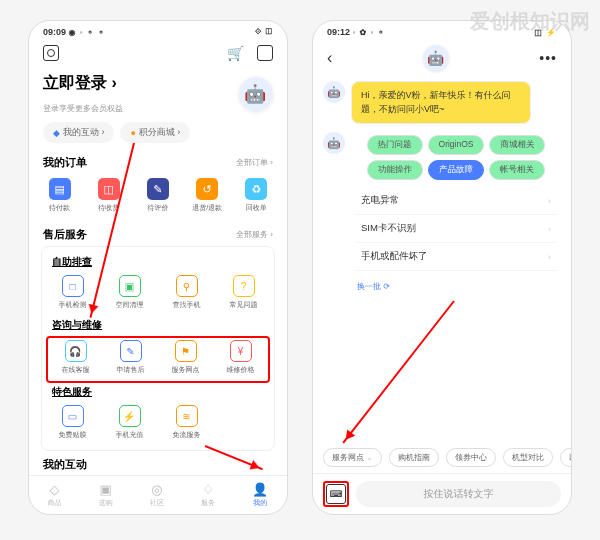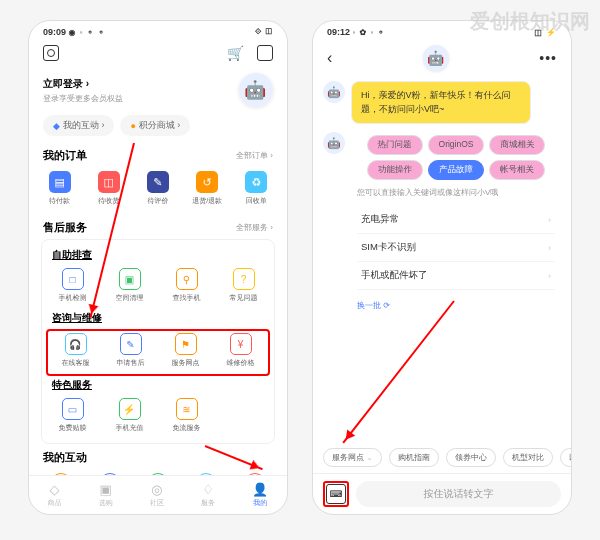--- a/index.html
+++ b/index.html
@@ -9,22 +9,22 @@
     .phone { width: 260px; height: 495px; background: #fff; border-radius: 22px; border: 1px solid #ddd; overflow: hidden; position: relative; display: flex; flex-direction: column; }
     .status-bar { display: flex; justify-content: space-between; align-items: center; padding: 6px 14px 2px; font-size: 9px; font-weight: 600; color: #333; }
     .status-icons { font-size: 8px; letter-spacing: 1px; }
     .topbar { display: flex; justify-content: space-between; align-items: center; padding: 6px 14px; }
     .gear-icon { width: 16px; height: 16px; border: 1.5px solid #333; border-radius: 3px; position: relative; }
     .gear-icon::after { content: ""; position: absolute; top: 3px; left: 3px; width: 6px; height: 6px; border: 1px solid #333; border-radius: 50%; }
     .topbar-right { display: flex; gap: 12px; align-items: center; }
     .cart-icon { font-size: 14px; }
     .msg-icon-wrap { width: 16px; height: 16px; border: 1.5px solid #333; border-radius: 3px; }
     .login-sec { display: flex; justify-content: space-between; align-items: center; padding: 6px 14px 4px; }
-    .login-title { font-size: 10px; font-weight: bold; }
-    .login-sub { font-size: 8px; color: #999; margin-top: 2px; }
+    .login-title { font-size: 16px; font-weight: bold; }
+    .login-sub { font-size: 8px; color: #999; margin-top: 9px; }
     .avatar { width: 34px; height: 34px; border-radius: 50%; background: #e8f0ff; display: flex; align-items: center; justify-content: center; font-size: 18px; box-shadow: 0 1px 4px rgba(0,0,0,0.1); }
     .avatar-sm { width: 26px; height: 26px; border-radius: 50%; background: #e8f0ff; display: flex; align-items: center; justify-content: center; font-size: 14px; box-shadow: 0 1px 3px rgba(0,0,0,0.1); }
     .pill-row { display: flex; gap: 6px; padding: 4px 14px 6px; }
     .pill { background: #f5f5f5; border-radius: 12px; padding: 4px 10px; font-size: 9px; color: #666; display: flex; align-items: center; gap: 3px; }
     .pill .diamond { color: #4a7dff; }
     .pill .coin { color: #ff9500; }
     .section-head { display: flex; justify-content: space-between; align-items: center; padding: 6px 14px 4px; }
     .section-title { font-size: 11px; font-weight: bold; }
     .section-link { font-size: 8px; color: #999; }
     .icon-row5 { display: flex; justify-content: space-around; padding: 4px 6px 8px; }
@@ -62,21 +62,21 @@
     .chat-header { display: flex; justify-content: space-between; align-items: center; padding: 6px 14px; }
     .back-btn { font-size: 16px; color: #333; }
     .more-btn { font-size: 14px; color: #333; letter-spacing: 1px; }
     .chat-body { flex: 1; padding: 4px 10px; overflow: hidden; }
     .chat-time { text-align: center; font-size: 8px; color: #bbb; padding: 4px; }
     .bot-row { display: flex; gap: 6px; align-items: flex-start; margin-bottom: 8px; }
     .bot-avatar { width: 22px; height: 22px; border-radius: 50%; background: #e8f0ff; flex-shrink: 0; display: flex; align-items: center; justify-content: center; font-size: 11px; }
     .bubble { background: #fde047; border: 1px solid #eee; border-radius: 8px; padding: 7px 9px; font-size: 9px; color: #333; line-height: 1.5; max-width: 180px; }
     .hint-text { font-size: 8px; color: #999; text-align: center; padding: 4px 0; }
     .chip-row { display: flex; flex-wrap: wrap; gap: 5px; justify-content: center; padding: 3px 4px; }
-    .chip { border: 1px solid #ddd; border-radius: 11px; padding: 3px 10px; font-size: 8.5px; color: #555; background: #f9a8d4; }
+    .chip { border: 1px solid #ddd; border-radius: 11px; padding: 3px 10px; font-size: 8.5px; color: #555; background: #86efac; }
     .chip-active { background: #4a7dff; color: #fff; border-color: #4a7dff; }
     .q-list { padding: 4px 6px; }
     .q-item { display: flex; justify-content: space-between; align-items: center; padding: 7px 4px; font-size: 9.5px; color: #333; border-bottom: 1px solid #f3f3f3; }
     .q-arrow { color: #ccc; font-size: 9px; }
     .refresh-link { font-size: 8px; color: #4a7dff; padding: 6px 6px; }
     .bottom-chips { display: flex; gap: 7px; padding: 6px 10px; overflow: hidden; white-space: nowrap; }
     .bottom-chip { border: 1px solid #ddd; border-radius: 11px; padding: 3px 8px; font-size: 8px; color: #666; flex-shrink: 0; }
     .chat-input-bar { display: flex; align-items: center; gap: 7px; padding: 7px 10px; border-top: 1px solid #eee; }
     .kb-icon { width: 20px; height: 20px; border: 1.5px solid #333; border-radius: 3px; display: flex; align-items: center; justify-content: center; font-size: 9px; }
     .voice-input { flex: 1; background: #f5f5f5; border-radius: 14px; padding: 6px; text-align: center; font-size: 10px; color: #999; }
@@ -274,21 +274,20 @@
         <div class="bot-avatar">🤖</div>
         <div style="flex:1;">
           <div class="chip-row">
             <div class="chip">热门问题</div>
             <div class="chip">OriginOS</div>
             <div class="chip">商城相关</div>
             <div class="chip">功能操作</div>
             <div class="chip chip-active">产品故障</div>
             <div class="chip">帐号相关</div>
           </div>
-          <div class="hint-text" style="text-align:left;padding-left:6px;">您可以直接输入关键词或像这样问小V哦</div>
           <div class="q-list">
             <div class="q-item">
                 <span>充电异常</span>
                 <span class="q-arrow">›</span>
               </div>
             <div class="q-item">
                 <span>SIM卡不识别</span>
                 <span class="q-arrow">›</span>
               </div>
             <div class="q-item">

